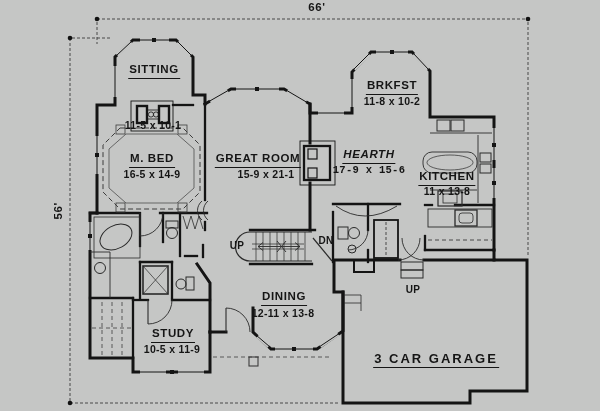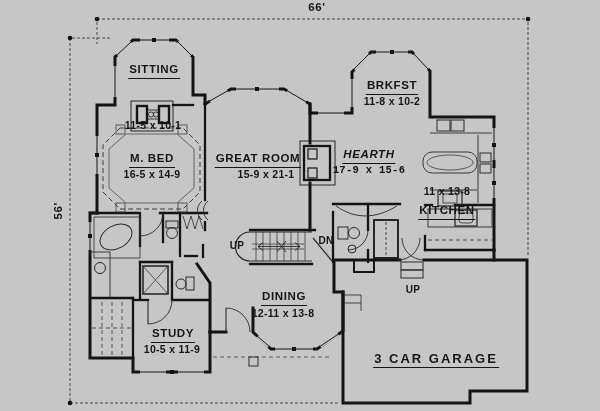--- a/index.html
+++ b/index.html
@@ -321,21 +321,21 @@
 
   <div class="lbl name" style="left:258px;top:153px;">GREAT ROOM</div>
   <div class="lbl dims" style="left:266px;top:169px;">15-9 x 21-1</div>
 
   <div class="lbl name" style="left:392px;top:80px;">BRKFST</div>
   <div class="lbl dims" style="left:392px;top:96px;">11-8 x 10-2</div>
 
   <div class="lbl name" style="left:369px;top:149px;font-style:italic;">HEARTH</div>
   <div class="lbl dims" style="left:369px;top:165px;font-family:Liberation Mono, monospace;">17-9 x 15-6</div>
 
-  <div class="lbl name" style="left:447px;top:171px;margin-top:34px;">KITCHEN</div>
+  <div class="lbl name" style="left:447px;top:171px;">KITCHEN</div>
   <div class="lbl dims" style="left:447px;top:186px;">11 x 13-8</div>
 
   <div class="lbl name" style="left:284px;top:291px;">DINING</div>
   <div class="lbl dims" style="left:283px;top:308px;">12-11 x 13-8</div>
 
   <div class="lbl name" style="left:173px;top:328px;">STUDY</div>
   <div class="lbl dims" style="left:172px;top:344px;">10-5 x 11-9</div>
 
   <div class="lbl name garage" style="left:436px;top:318px;margin-top:34px;">3 CAR GARAGE</div>
 

